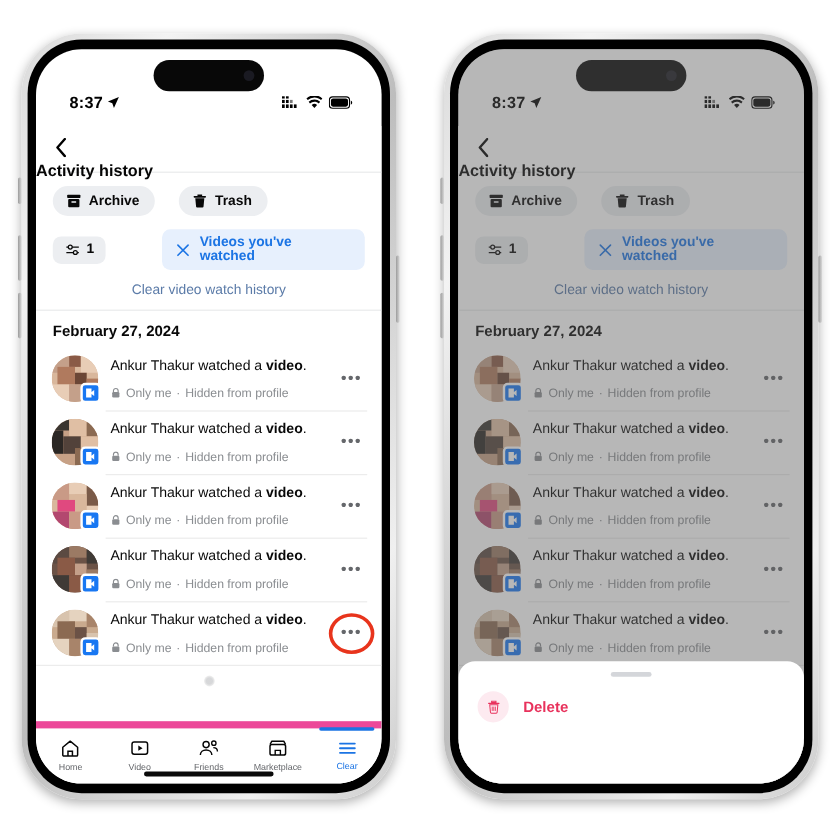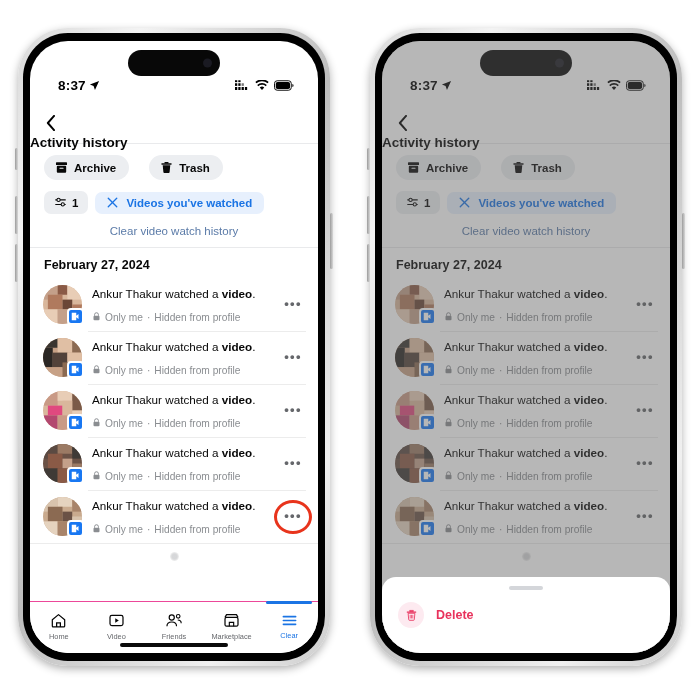--- a/index.html
+++ b/index.html
@@ -129,20 +129,21 @@
     padding: 5px 10px;
     font-size: 11.5px; font-weight:700; color:#080808;
     cursor: pointer;
   }
   .filter-pill {
     display:flex; align-items:center; gap:8px;
     background:#e7f0fd; border-radius:7px;
     padding: 5px 12px;
     font-size: 11.5px; font-weight:700; color:#1b74e4;
     cursor: pointer;
+    margin-left: 40px;
   }
   .clearlink {
     text-align:center; font-size:11.5px; color:#5b7ba8;
     padding: 3px 0 10px 0;
     border-bottom: 1px solid #e9eaec;
     cursor: pointer;
   }
 
   .date-head {
     font-size: 12.5px; font-weight: 700; color:#080808;
@@ -212,21 +213,21 @@
     background: radial-gradient(circle, #d2d3d5 40%, #eeeeee 70%);
     opacity:.9;
   }
   .filler { flex:1 1 auto; background:#fff; }
 
   
   .tabbar {
     flex:0 0 auto;
     height: 52px;
     display:flex;
-    border-top: 1px solid #ec4899;
+    border-top: 6px solid #ec4899;
     background:#fff;
     padding-bottom: 2px;
   }
   .tab {
     flex:1 1 0; display:flex; flex-direction:column;
     align-items:center; justify-content:center; gap:3px;
     position:relative; cursor:pointer;
   }
   .tab-label { font-size: 7.4px; color:#65676b; }
   .tab.active .tab-label { color:#1b74e4; }
@@ -242,21 +243,21 @@
   }
 
   
   .dimmer {
     position:absolute; inset:0;
     background: rgba(96,96,96,.45);
     z-index: 8;
   }
   .sheet {
     position:absolute; left:0; right:0; bottom:0;
-    height: 76px;
+    height: 102px;
     background:#fff;
     border-radius: 14px 14px 38px 38px;
     z-index: 9;
     padding: 9px 0 0 0;
   }
   .grabber {
     width: 34px; height: 4px; border-radius: 3px;
     background:#d4d6da; margin: 0 auto 12px auto;
   }
   .sheet-item {

